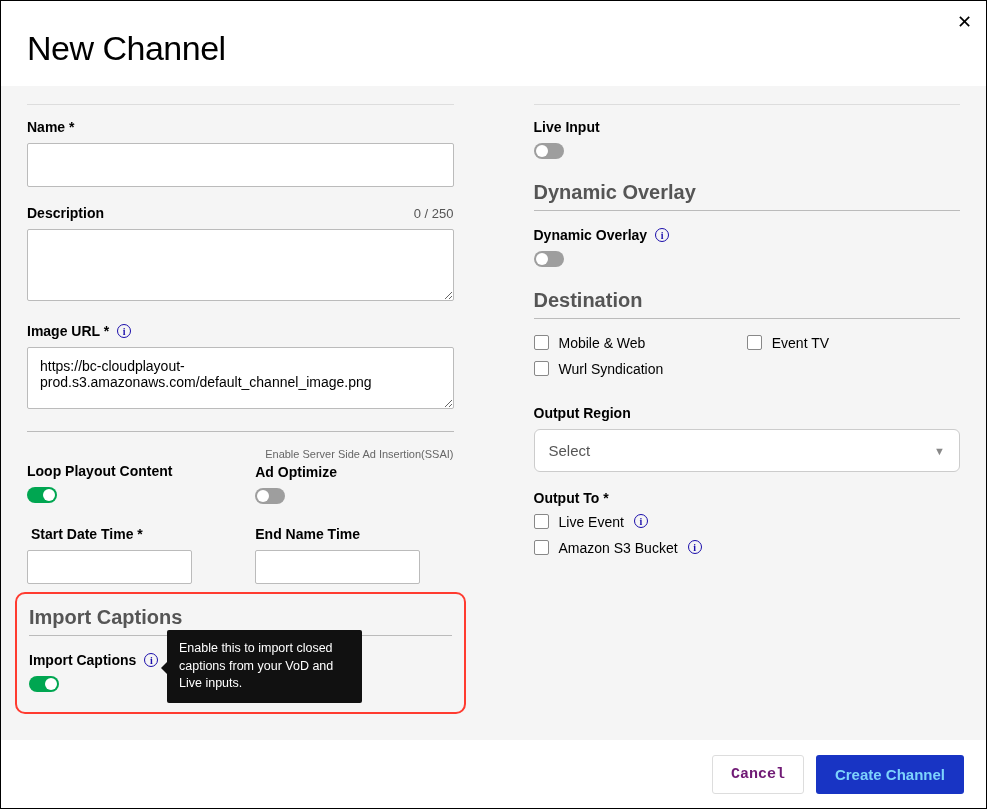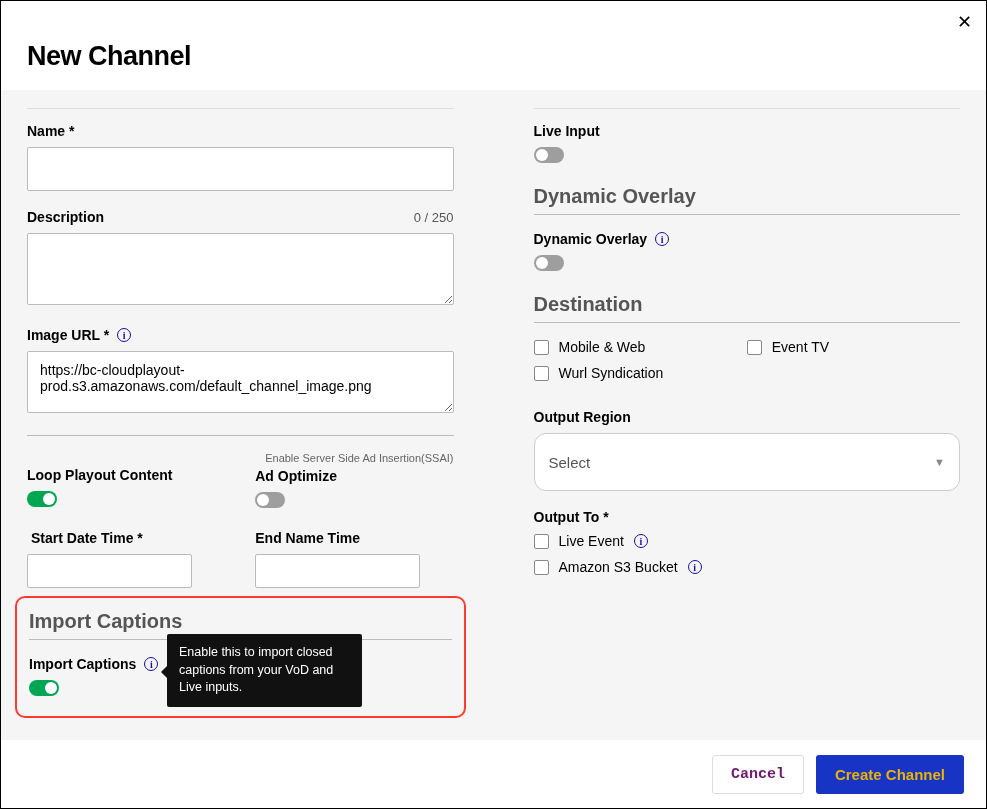--- a/index.html
+++ b/index.html
@@ -24,24 +24,23 @@
     right: 14px;
     font-size: 18px;
     cursor: pointer;
     line-height: 1;
   }
   .header {
     padding: 28px 26px 18px 26px;
     background: #fff;
   }
   .header h1 {
-    font-size: 27px;
-    font-weight: 700;
+    font-size: 34px;
+    font-weight: 400;
     letter-spacing: -0.5px;
-    margin-top: 12px;
   }
   .body {
     display: flex;
     background: #f5f5f5;
     padding: 0 26px 0 26px;
     height: calc(100% - 150px);
     overflow-y: auto;
   }
   .col {
     flex: 1;
@@ -168,50 +167,49 @@
     color: #1a0dab;
     font-size: 10px;
     font-weight: 700;
     align-items: center;
     justify-content: center;
     font-style: normal;
     font-family: Georgia, serif;
   }
   .checkbox-row {
     display: flex;
-    align-items: center;
     gap: 10px;
     font-size: 14px;
     margin-bottom: 10px;
   }
   .checkbox {
     width: 15px;
     height: 15px;
     border: 1.5px solid #888;
     background: #fff;
     border-radius: 2px;
     display: inline-block;
   }
   .checkbox-grid {
     display: flex;
     flex-wrap: wrap;
   }
   .checkbox-grid .checkbox-row { width: 50%; }
   .select {
     width: 100%;
-    height: 58px;
+    height: 43px;
     border: 1px solid #ccc;
     background: #fff;
     padding: 0 14px;
     font-size: 15px;
     color: #555;
     display: flex;
     align-items: center;
     justify-content: space-between;
-    border-radius: 12px;
+    border-radius: 6px;
   }
   .select .caret {
     color: #888;
     font-size: 11px;
   }
   .footer {
     position: absolute;
     bottom: 0;
     left: 0;
     right: 0;
@@ -231,21 +229,21 @@
     border: 1px solid transparent;
   }
   .btn-secondary {
     background: #fff;
     color: #701a75;
     border-color: #ddd;
     font-family: Liberation Mono, monospace;
   }
   .btn-primary {
     background: #1834c4;
-    color: #eab308;
+    color: #7dd3fc;
   }
 </style>
 </head>
 <body>
 
 <div class="modal">
 
   <span class="close-btn">✕</span>
 
   <div class="header">

